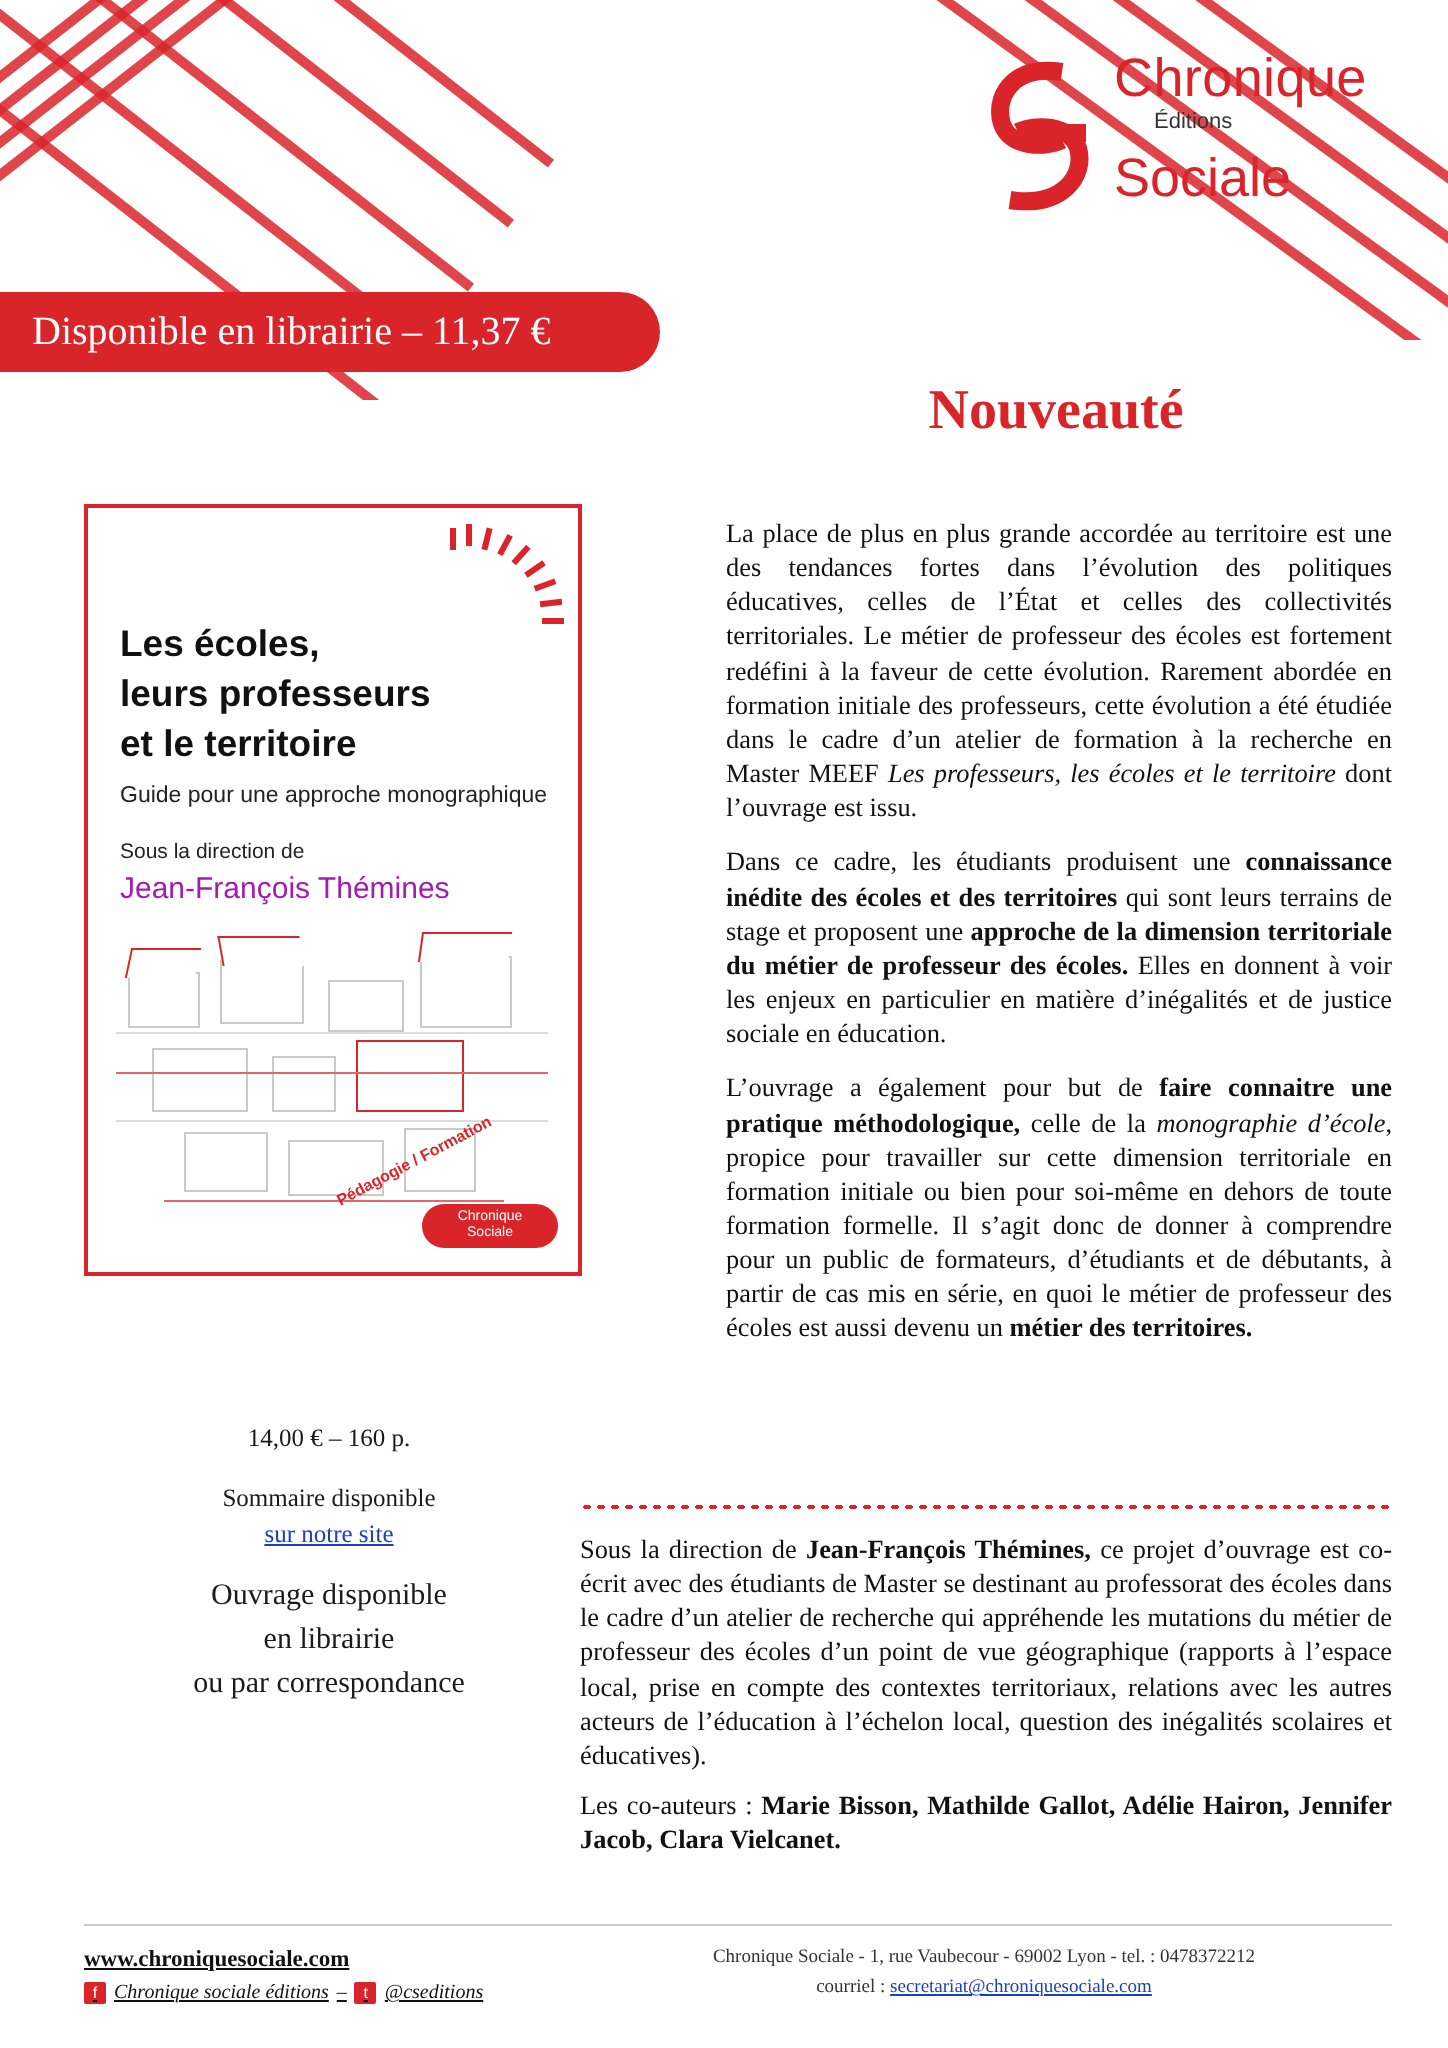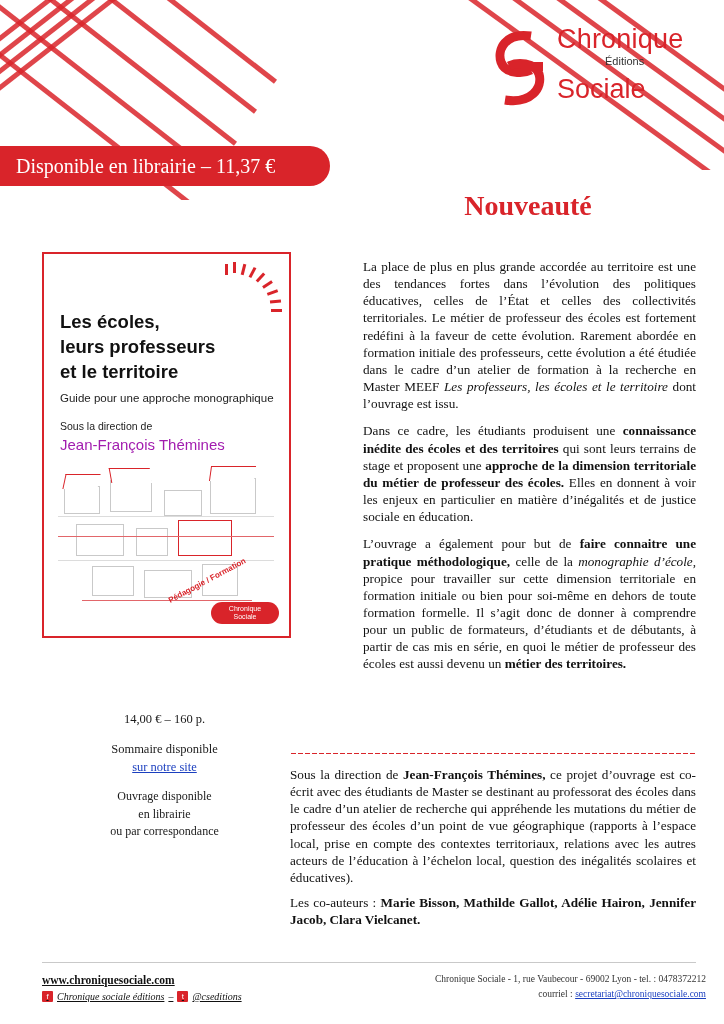--- a/index.html
+++ b/index.html
@@ -16,21 +16,21 @@
   
   .stripes-tl{position:absolute;left:-40px;top:-60px;width:340px;height:260px;overflow:hidden;}
   .stripes-tl i{position:absolute;display:block;background:#d9242a;opacity:.85;}
   .stripes-tr{position:absolute;right:0px;top:-30px;width:330px;height:200px;overflow:hidden;}
   .stripes-tr i{position:absolute;display:block;background:#d9242a;opacity:.85;}
 
   
   .logo{position:absolute;right:18px;top:22px;width:215px;height:92px;}
   .logo .mark{position:absolute;left:0;top:4px;width:58px;height:82px;}
   .logo .brand1{position:absolute;left:66px;top:2px;font-family:"Liberation Sans",sans-serif;font-size:27px;color:#d9242a;letter-spacing:.2px;}
-  .logo .brand2{position:absolute;left:86px;top:33px;font-family:"Liberation Sans",sans-serif;font-size:11px;color:#333;margin-left:28px;}
+  .logo .brand2{position:absolute;left:86px;top:33px;font-family:"Liberation Sans",sans-serif;font-size:11px;color:#333;}
   .logo .brand3{position:absolute;left:66px;top:52px;font-family:"Liberation Sans",sans-serif;font-size:27px;color:#d9242a;}
 
   
   .banner{
     position:absolute;left:0;top:146px;width:330px;height:40px;
     background:#d9242a;color:#fff;
     border-top-right-radius:20px;border-bottom-right-radius:20px;
     display:flex;align-items:center;
   }
   .banner span{font-family:"Liberation Serif",serif;font-size:20px;padding-left:16px;font-weight:400;}
@@ -84,21 +84,21 @@
   }
 
   
   .leftinfo{
     position:absolute;left:42px;top:710px;width:245px;text-align:center;
     font-family:"Liberation Serif",serif;font-size:12.5px;color:#1a1a1a;line-height:1.45;
   }
   .leftinfo .price{margin-bottom:12px;}
   .leftinfo a{color:#1b3fbf;text-decoration:underline;}
   .leftinfo .blk{margin-top:12px;}
-  .leftinfo .sm{font-size:12px;}
+  .leftinfo .sm{font-size:15px;}
 
   
   .main{
     position:absolute;left:363px;top:258px;width:333px;
     font-family:"Liberation Serif",serif;font-size:13.2px;line-height:1.30;
     text-align:justify;color:#111;
   }
   .main p{margin:0 0 10px 0;}
   .main b{font-weight:bold;}
   .main i{font-style:italic;}
@@ -124,21 +124,21 @@
   .footrule{position:absolute;left:42px;top:962px;width:654px;height:1px;background:#c9c9c9;}
   .footer-left{
     position:absolute;left:42px;top:974px;width:250px;
     font-family:"Liberation Serif",serif;font-size:11px;color:#111;text-decoration:underline;
   }
   .footer-left .site{font-weight:bold;font-size:11.5px;}
   .footer-left .socials{margin-top:5px;font-size:10px;font-style:italic;display:flex;align-items:center;gap:4px;}
   .sq{display:inline-block;width:11px;height:11px;background:#d9242a;color:#fff;font-family:"Liberation Sans",sans-serif;
       font-size:8px;line-height:11px;text-align:center;font-style:normal;border-radius:1px;}
   .footer-right{
-    position:absolute;left:306px;top:972px;width:400px;text-align:right;
+    position:absolute;left:292px;top:972px;width:400px;text-align:center;
     font-family:"Liberation Serif",serif;font-size:9.5px;color:#333;line-height:1.6;
   }
   .footer-right a{color:#1b3fbf;text-decoration:underline;}
 </style>
 </head>
 <body>
 
 <div class="page">
 
   <div class="stripes-tl">

